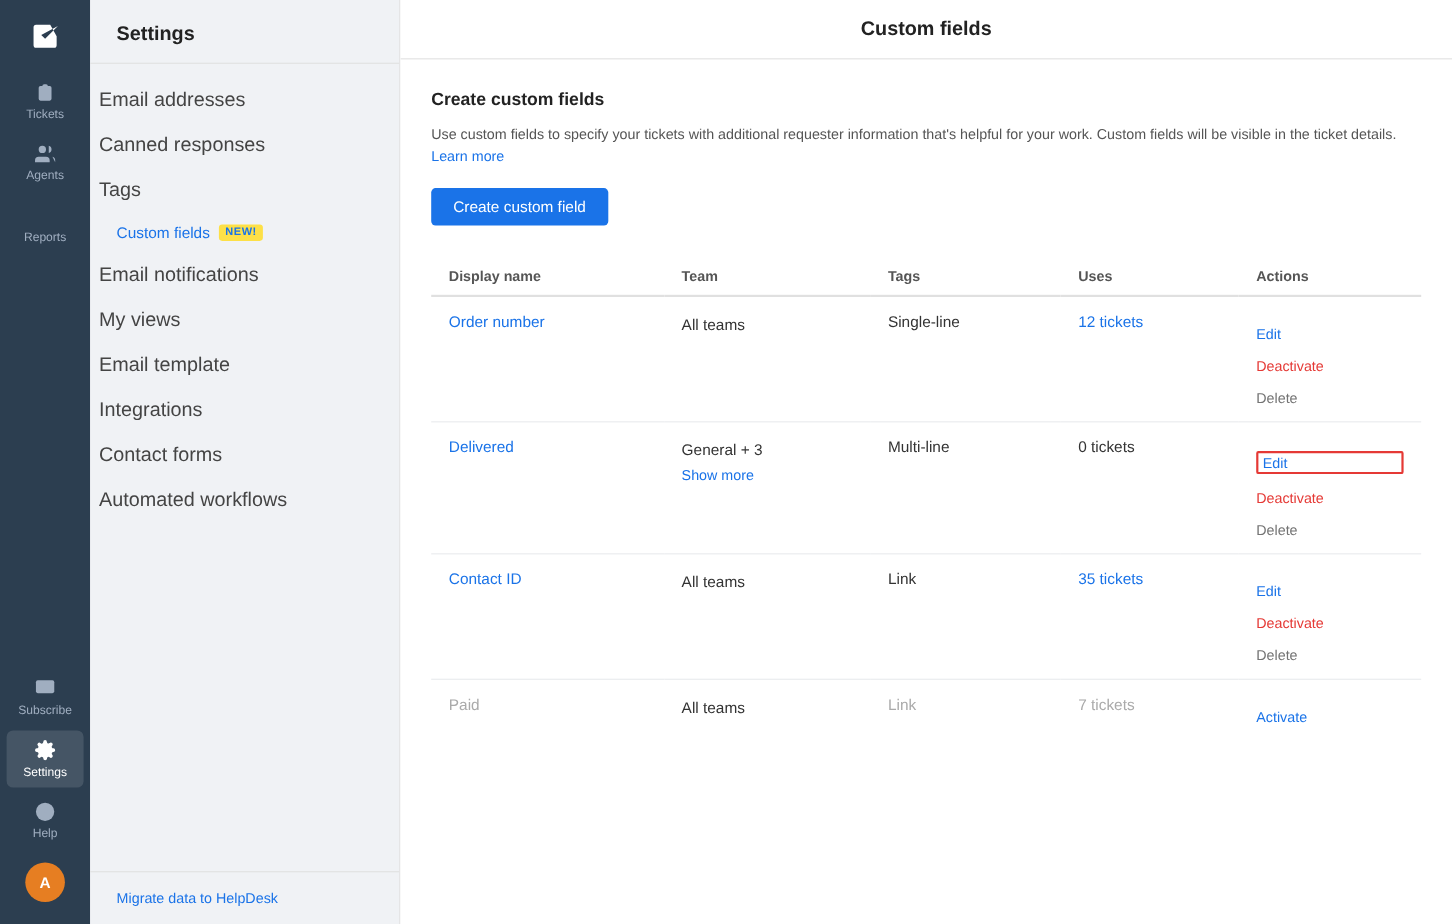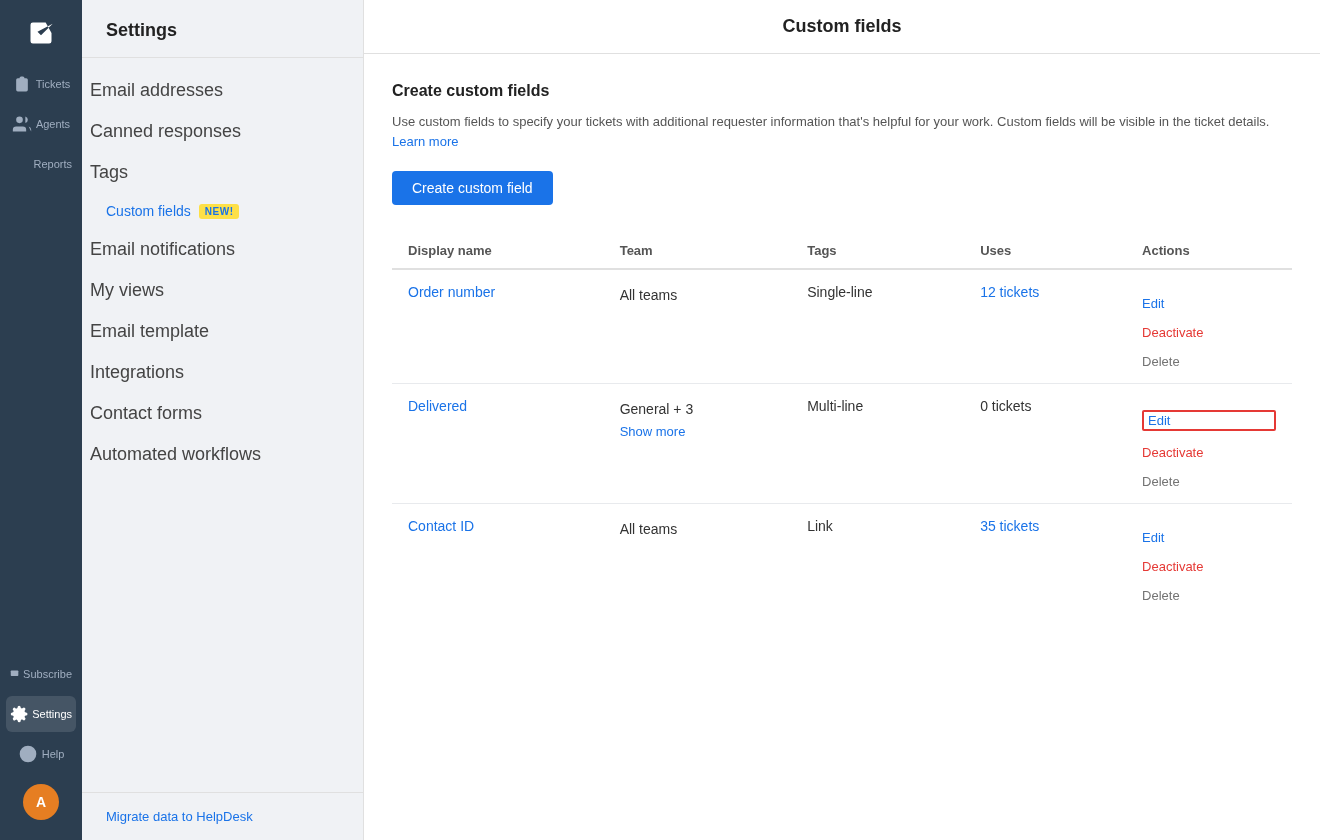--- a/index.html
+++ b/index.html
@@ -12,21 +12,21 @@
       display: flex;
       flex-direction: column;
       align-items: center;
       padding-top: 8px;
       flex-shrink: 0;
     }
     .icon-sidebar-top { flex: 1; display: flex; flex-direction: column; align-items: center; gap: 4px; }
     .icon-sidebar-bottom { display: flex; flex-direction: column; align-items: center; gap: 4px; padding-bottom: 12px; }
 
     .nav-item {
-      display: flex; flex-direction: row; align-items: center;
+      display: flex; flex-direction: column; align-items: center;
       justify-content: center; width: 70px; padding: 8px 4px;
       cursor: pointer; border-radius: 6px; color: #a0aec0;
       gap: 4px; transition: background 0.15s;
     }
     .nav-item.active { background: rgba(255,255,255,0.12); color: #fff; }
     .nav-item svg { width: 20px; height: 20px; fill: currentColor; }
     .nav-item-label { font-size: 11px; text-align: center; }
 
     .nav-logo { width: 70px; height: 50px; display: flex; align-items: center; justify-content: center; margin-bottom: 8px; }
     .nav-logo svg { width: 28px; height: 28px; fill: #fff; }
@@ -278,16 +278,27 @@
             <td>Link</td>
             <td><a class="uses-link">35 tickets</a></td>
             <td>
               <div class="actions-cell">
                 <a class="action-link">Edit</a>
                 <a class="action-link deactivate">Deactivate</a>
                 <a class="action-link delete">Delete</a>
               </div>
             </td>
           </tr>
+          <tr>
+            <td><span class="field-name-inactive">Paid</span></td>
+            <td class="team-cell">All teams</td>
+            <td style="color: rgb(170, 170, 170);">Link</td>
+            <td><span class="uses-inactive">7 tickets</span></td>
+            <td>
+              <div class="actions-cell">
+                <a class="action-link activate">Activate</a>
+              </div>
+            </td>
+          </tr>
         </tbody>
     </table>
   </div>
 </div>
 
 </body></html>

